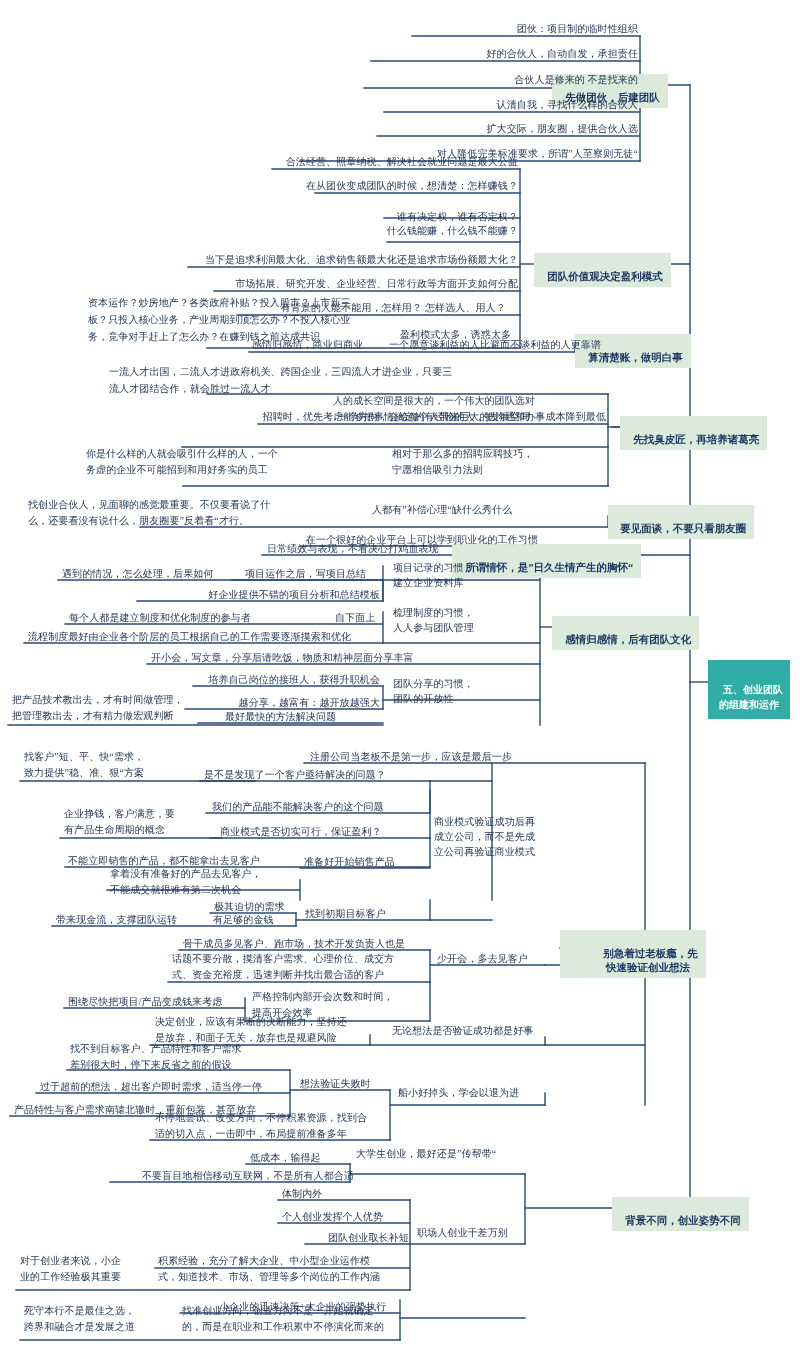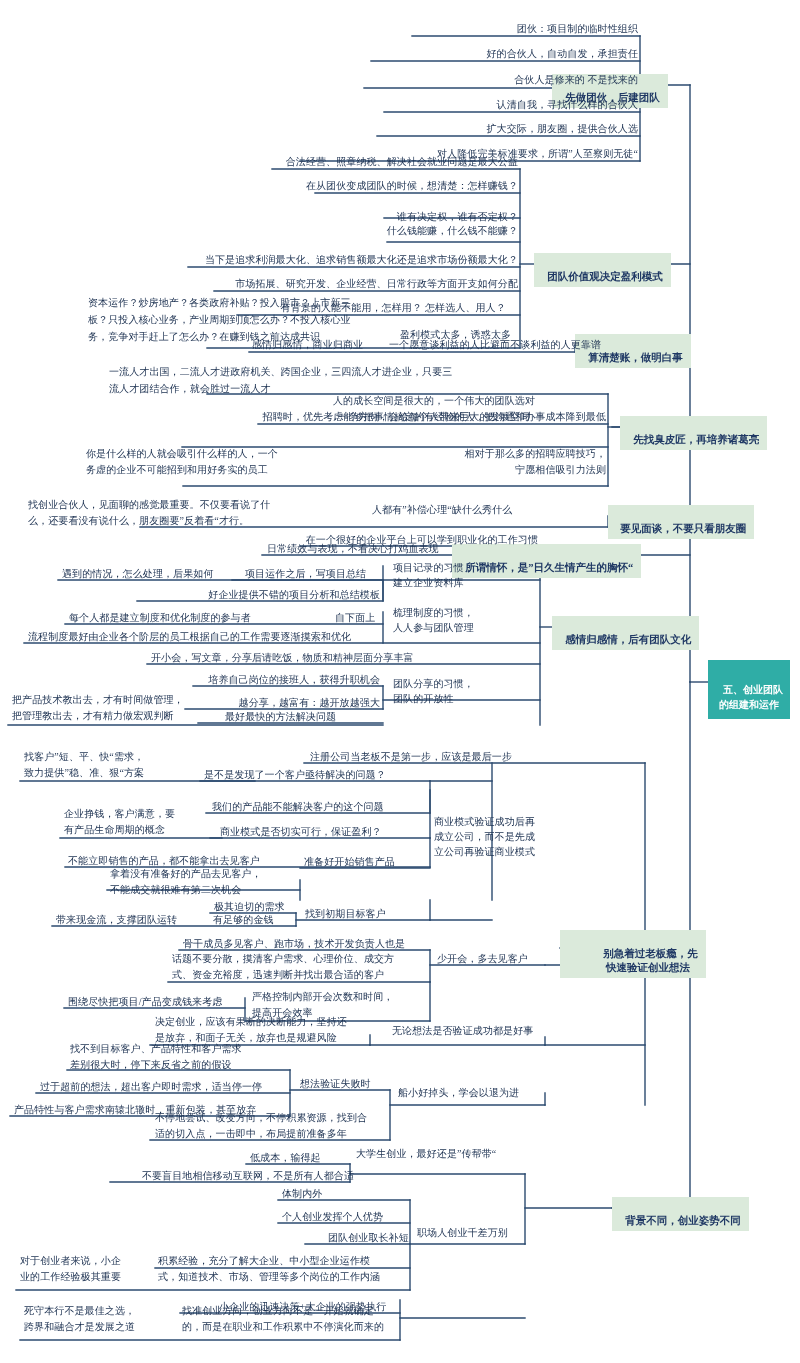--- a/index.html
+++ b/index.html
@@ -252,21 +252,21 @@
 <div class="node leaf" style="left:252px;top:338px;width:160px;"><span>感情归感情，商业归商业</span></div>
 <div class="node leaf" style="left:389px;top:338px;width:190px;"><span>一个愿意谈利益的人比避而不谈利益的人更靠谱</span></div>
 
 <div class="node leaf" style="left:109px;top:363px;width:420px;line-height:17px;"><span>一流人才出国，二流人才进政府机关、跨国企业，三四流人才进企业，只要三
 流人才团结合作，就会胜过一流人才</span></div>
 <div class="node leaf c" style="left:262px;top:393px;width:344px;line-height:16px;"><span>人的成长空间是很大的，一个伟大的团队选对
 一个方向，会给每个人带来巨大的发展空间</span></div>
 <div class="node leaf r" style="left:180px;top:410px;width:426px;"><span>招聘时，优先考虑能够把事情搞定的有经验的人，把沟通和办事成本降到最低</span></div>
 <div class="node leaf" style="left:86px;top:446px;width:290px;line-height:16px;"><span>你是什么样的人就会吸引什么样的人，一个
 务虚的企业不可能招到和用好务实的员工</span></div>
-<div class="node leaf" style="left:392px;top:446px;width:214px;line-height:16px;text-align:right;"><span>相对于那么多的招聘应聘技巧，
+<div class="node leaf" style="left:392px;top:446px;width:214px;line-height:16px;"><span>相对于那么多的招聘应聘技巧，
 宁愿相信吸引力法则</span></div>
 
 <div class="node leaf" style="left:28px;top:497px;width:300px;line-height:16px;"><span>找创业合伙人，见面聊的感觉最重要。不仅要看说了什
 么，还要看没有说什么，朋友圈要”反着看“才行。</span></div>
 <div class="node leaf" style="left:372px;top:503px;width:234px;"><span>人都有”补偿心理“缺什么秀什么</span></div>
 
 <div class="node leaf" style="left:267px;top:542px;width:190px;"><span>日常绩效与表现，不看决心打鸡血表现</span></div>
 
 <div class="node leaf r" style="left:240px;top:533px;width:298px;"><span>在一个很好的企业平台上可以学到职业化的工作习惯</span></div>
 <div class="node leaf" style="left:62px;top:567px;width:200px;"><span>遇到的情况，怎么处理，后果如何</span></div>

